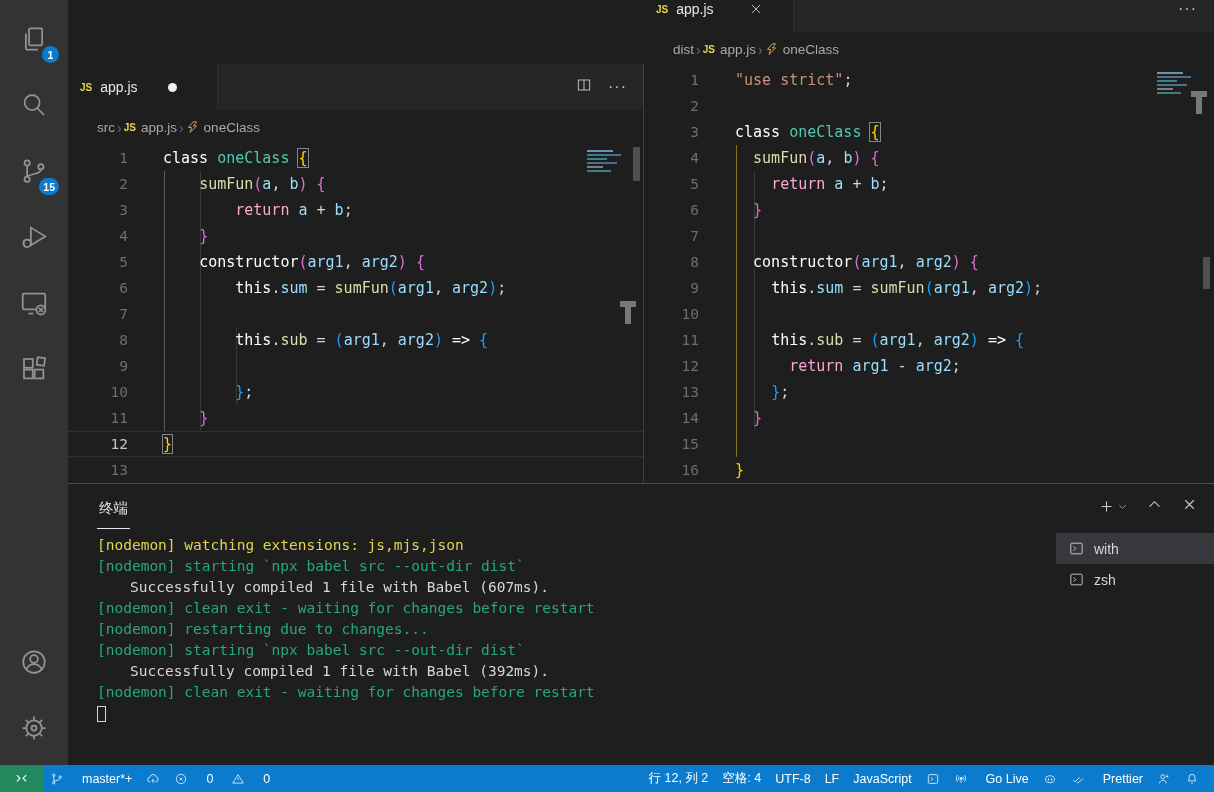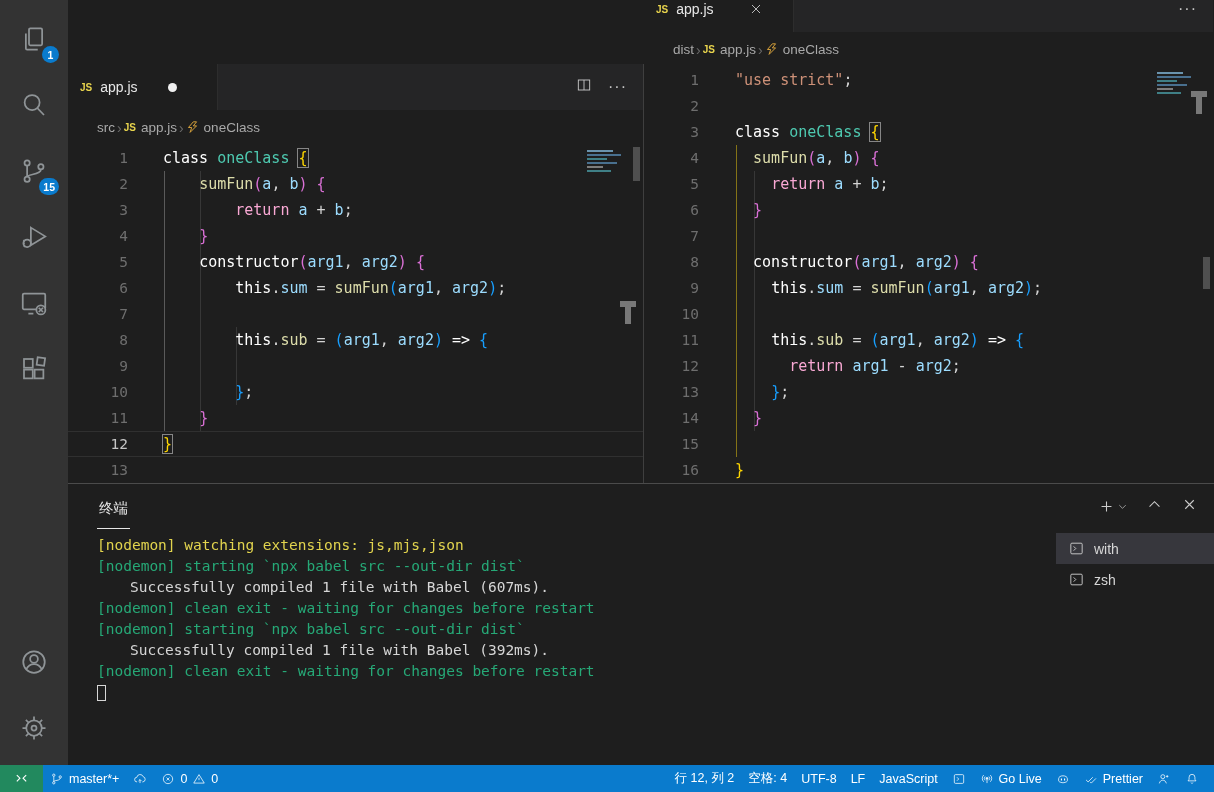--- a/index.html
+++ b/index.html
@@ -98,21 +98,21 @@
                  vertical-align:middle; }
   .term-tabs { width:158px; padding-top:4px; flex:none; }
   .term-tab { height:31px; display:flex; align-items:center; gap:9px; padding-left:12px;
               color:#d6d6d6; font-size:14px; cursor:pointer; }
   .term-tab.active { background:#37373d; }
   .term-tab svg { width:17px; height:17px; stroke:#cfcfcf; fill:none; stroke-width:1.3; }
 
   
   .statusbar { height:27px; background:#0a7bcd; display:flex; align-items:stretch; color:#fff;
                font-size:12.5px; flex:none; }
-  .sb-item { display:flex; align-items:center; gap:5px; padding:0 7px; cursor:pointer; white-space:nowrap; }
+  .sb-item { display:flex; align-items:center; gap:18px; padding:0 7px; cursor:pointer; white-space:nowrap; }
   .sb-item svg { width:14px; height:14px; stroke:#fff; fill:none; stroke-width:1.3; }
   .sb-remote { background:#22895e; padding:0 14px; }
   .sb-remote svg { width:15px; height:15px; stroke-width:1.8; }
   .sb-left { display:flex; }
   .sb-right { margin-left:auto; display:flex; padding-right:8px; }
 </style>
 </head>
 <body>
 
 <div class="app">
@@ -422,20 +422,21 @@
                 </svg>
             </span>
           </div>
         </div>
         <div class="panel-body">
           <div class="term-content" id="term-lines">
               <div class="term-line t-yellow">[nodemon] watching extensions: js,mjs,json</div>
               <div class="term-line t-green">[nodemon] starting `npx babel src --out-dir dist`</div>
               <div class="term-line t-white">Successfully compiled 1 file with Babel (607ms).</div>
               <div class="term-line t-green">[nodemon] clean exit - waiting for changes before restart</div>
+              <div class="term-line t-green">[nodemon] restarting due to changes...</div>
               <div class="term-line t-green">[nodemon] starting `npx babel src --out-dir dist`</div>
               <div class="term-line t-white">Successfully compiled 1 file with Babel (392ms).</div>
               <div class="term-line t-green">[nodemon] clean exit - waiting for changes before restart</div>
               <div class="term-line"><span class="term-cursor"></span></div>
             </div>
           <div class="term-tabs">
             <div class="term-tab active">
               <svg viewBox="0 0 24 24">
                   <rect x="4" y="4.5" width="16" height="15" rx="1.5"></rect>
                   <path d="M8 9l3 3-3 3"></path>

